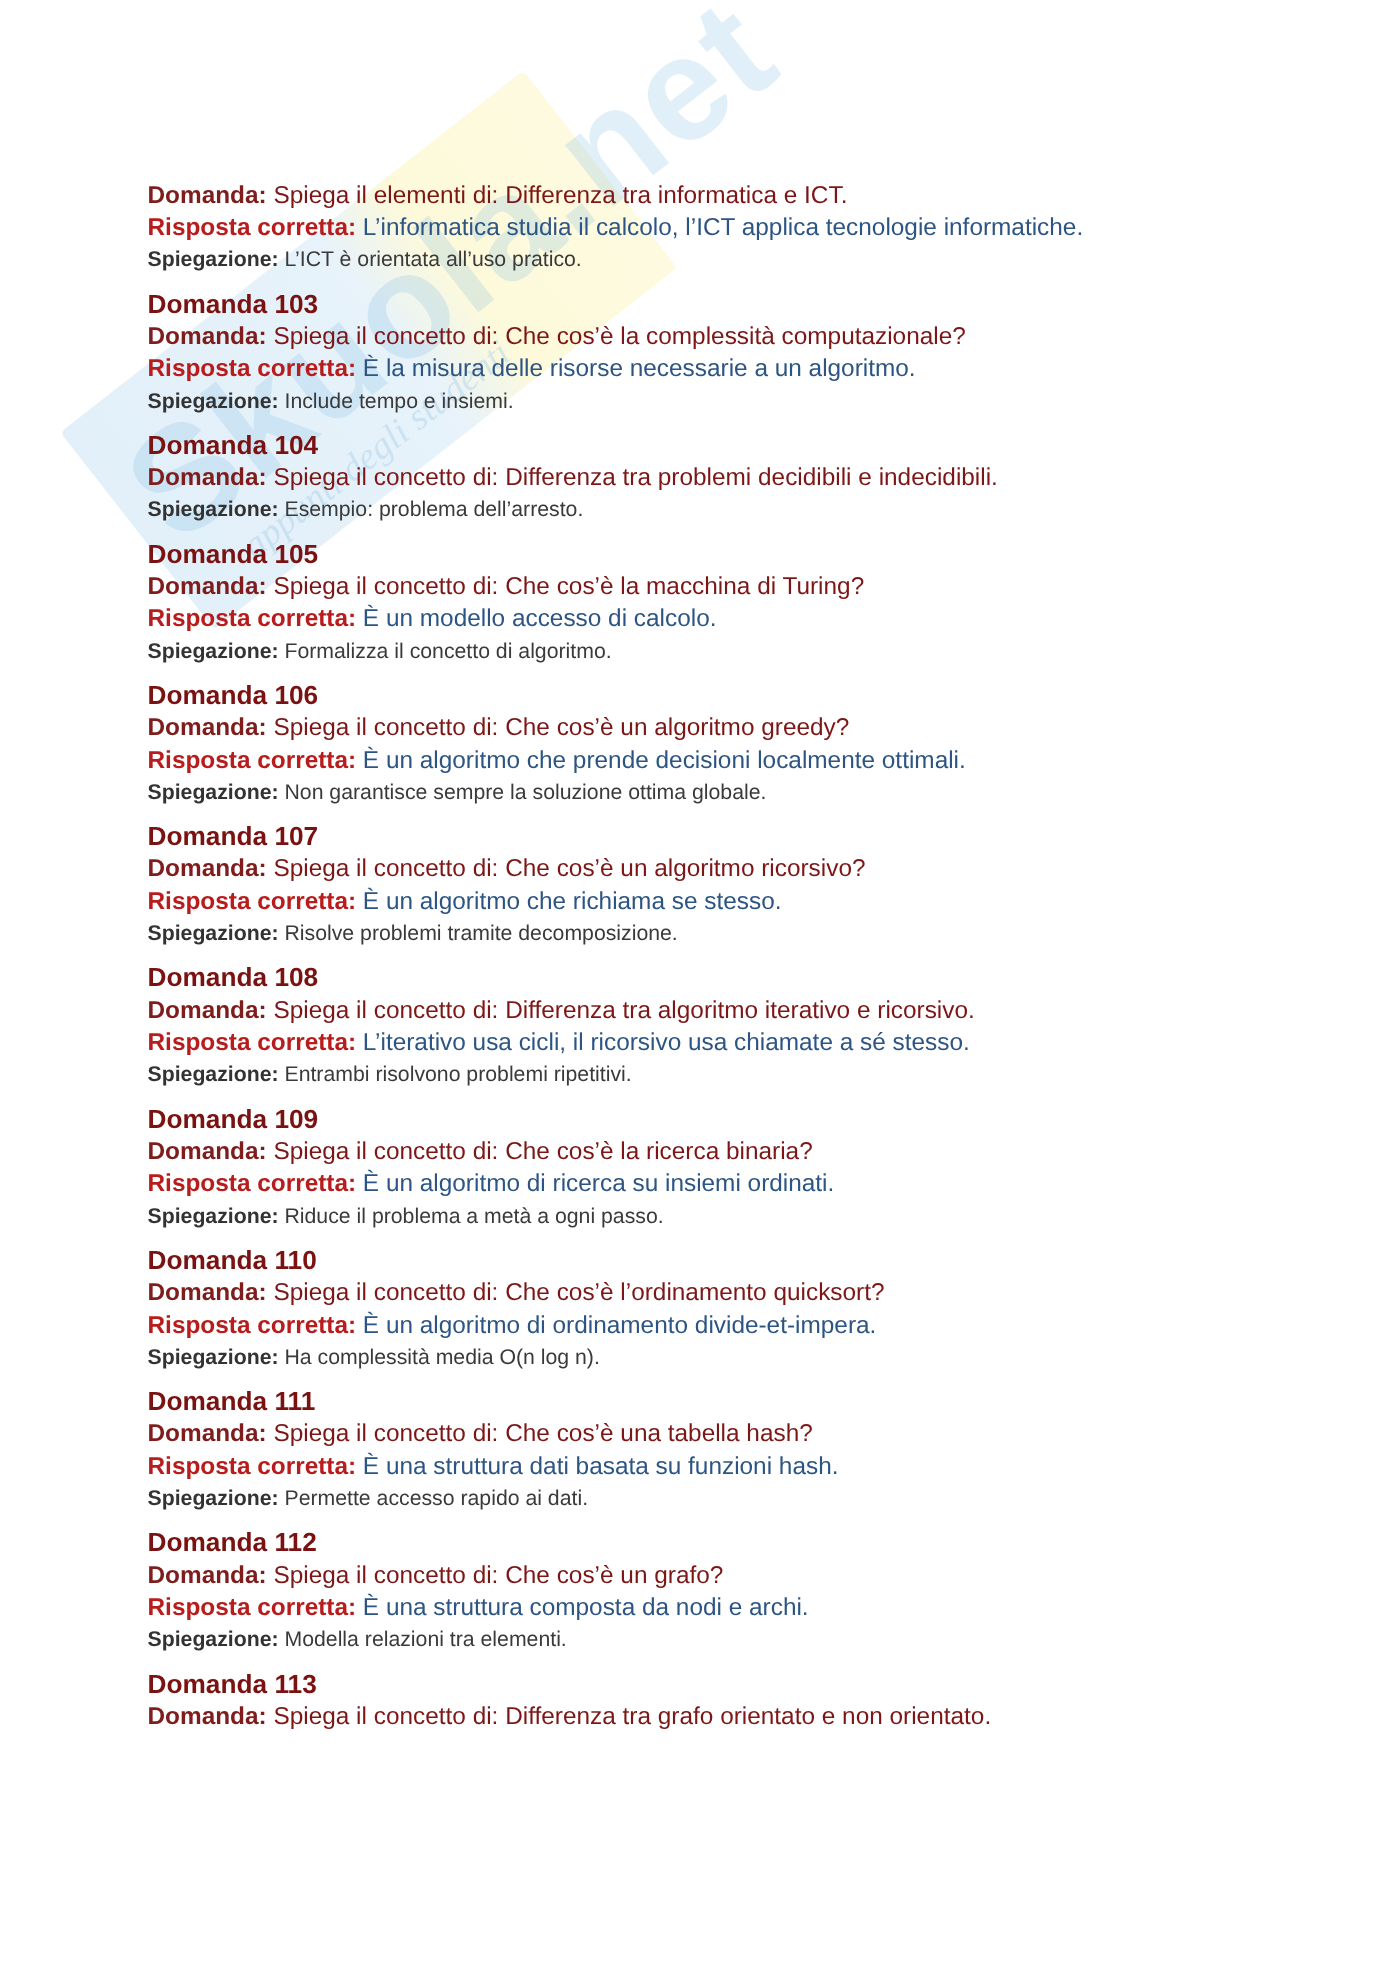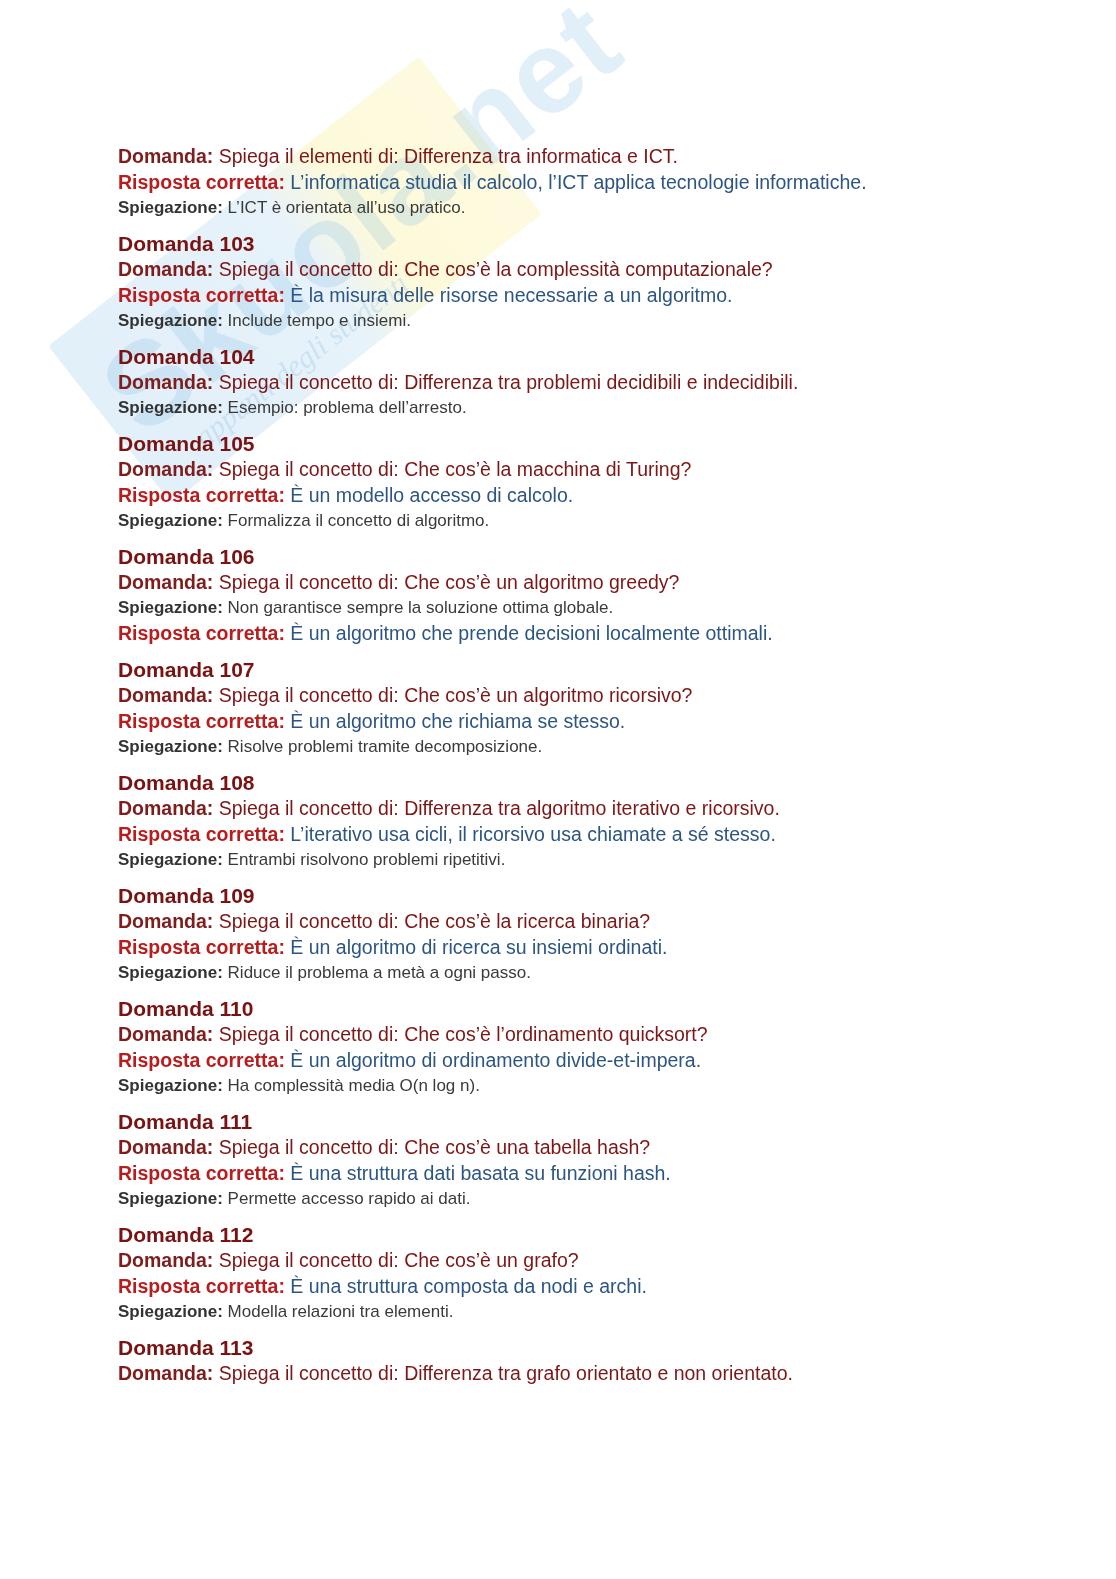--- a/index.html
+++ b/index.html
@@ -109,22 +109,22 @@
   <div class="block">
     <div class="heading">Domanda 105</div>
     <div class="line q"><span class="lbl">Domanda:</span><span> Spiega il concetto di: Che cos’è la macchina di Turing?</span></div>
     <div class="line a"><span class="lbl">Risposta corretta:</span><span> È un modello accesso di calcolo.</span></div>
     <div class="line e"><span class="lbl">Spiegazione:</span><span> Formalizza il concetto di algoritmo.</span></div>
   </div>
 
   <div class="block">
     <div class="heading">Domanda 106</div>
     <div class="line q"><span class="lbl">Domanda:</span><span> Spiega il concetto di: Che cos’è un algoritmo greedy?</span></div>
+    <div class="line a"><span class="lbl">Risposta corretta:</span><span> È un algoritmo che prende decisioni localmente ottimali.</span></div>
     <div class="line e"><span class="lbl">Spiegazione:</span><span> Non garantisce sempre la soluzione ottima globale.</span></div>
-    <div class="line a"><span class="lbl">Risposta corretta:</span><span> È un algoritmo che prende decisioni localmente ottimali.</span></div>
   </div>
 
   <div class="block">
     <div class="heading">Domanda 107</div>
     <div class="line q"><span class="lbl">Domanda:</span><span> Spiega il concetto di: Che cos’è un algoritmo ricorsivo?</span></div>
     <div class="line a"><span class="lbl">Risposta corretta:</span><span> È un algoritmo che richiama se stesso.</span></div>
     <div class="line e"><span class="lbl">Spiegazione:</span><span> Risolve problemi tramite decomposizione.</span></div>
   </div>
 
   <div class="block">

